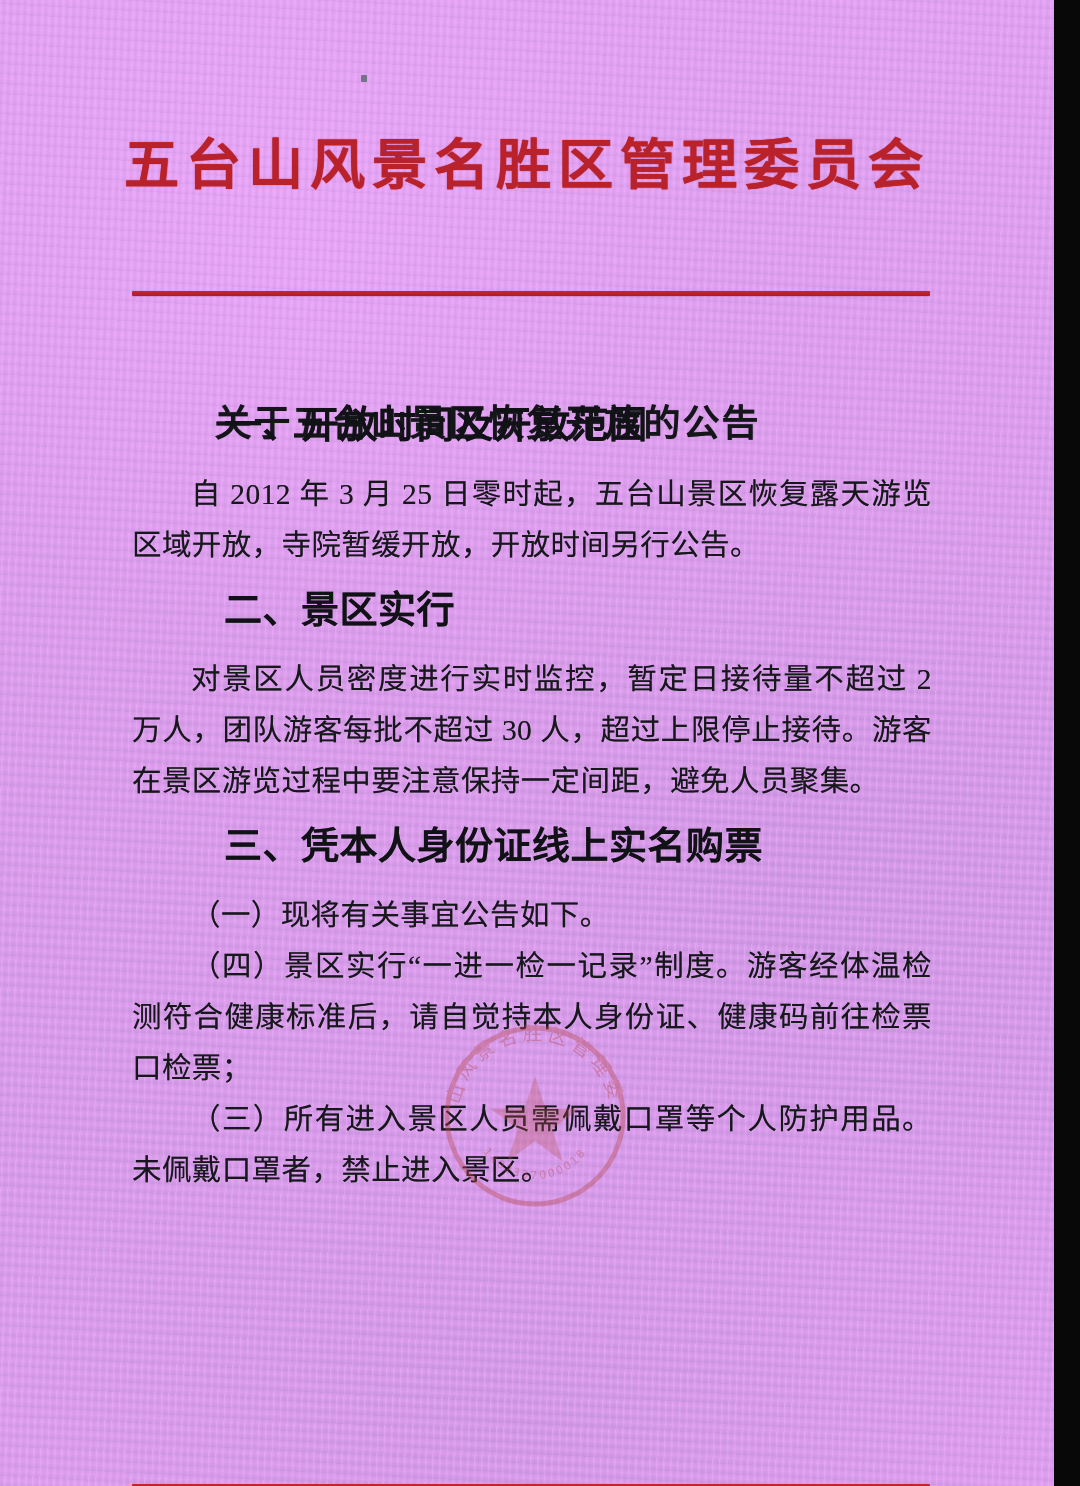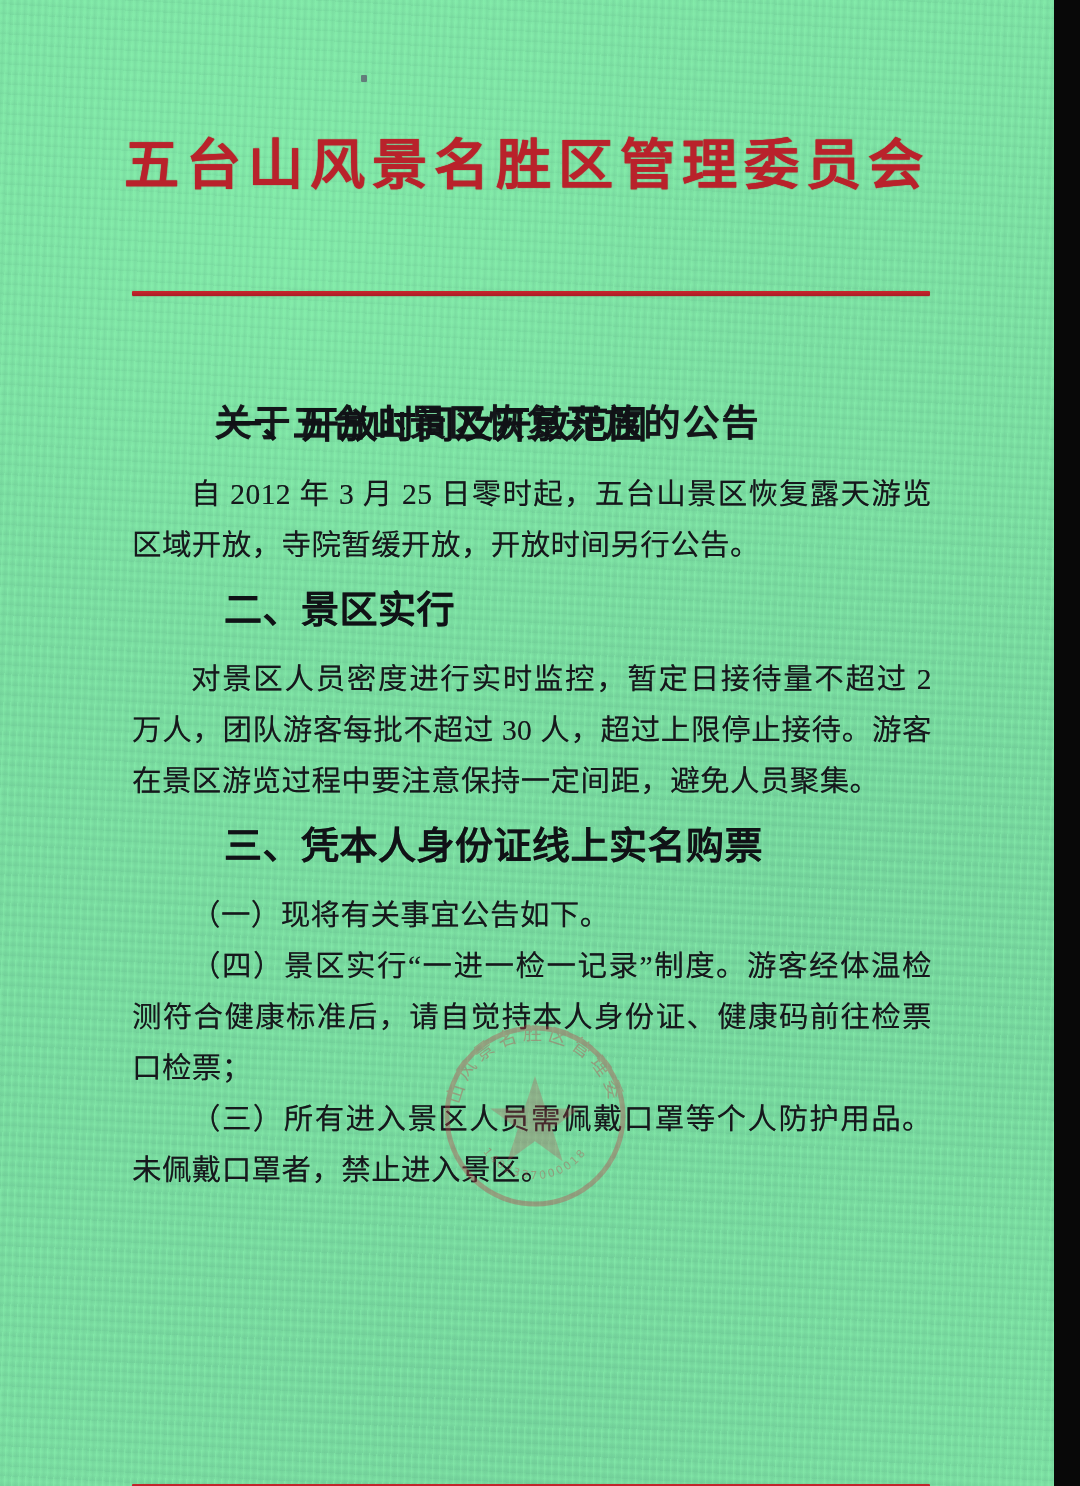--- a/index.html
+++ b/index.html
@@ -6,21 +6,21 @@
   html,body{margin:0;padding:0;}
   body{
     width:1080px;height:1486px;
     background:#0a0a0a;
     font-family:"Liberation Serif","DejaVu Serif",serif;
     overflow:hidden;
   }
   #page{
     position:absolute;left:0;top:0;
     width:1054px;height:1486px;
-    background:#86efac;
+    background:#f0abfc;
     overflow:hidden;
   }
   
   #page::before{
     content:"";position:absolute;inset:0;pointer-events:none;
     background:
       repeating-linear-gradient(92deg, rgba(255,255,255,.5) 0px, rgba(255,255,255,0) 2px, rgba(205,212,220,.30) 4px, rgba(255,255,255,0) 7px),
       repeating-linear-gradient(3deg, rgba(175,185,196,.17) 0px, rgba(255,255,255,0) 3px, rgba(255,255,255,.42) 6px, rgba(255,255,255,0) 10px),
       radial-gradient(ellipse 70% 42% at 28% 16%, rgba(255,255,255,.75), rgba(255,255,255,0) 62%),
       radial-gradient(ellipse 62% 40% at 80% 58%, rgba(196,205,215,.30), rgba(255,255,255,0) 66%),

